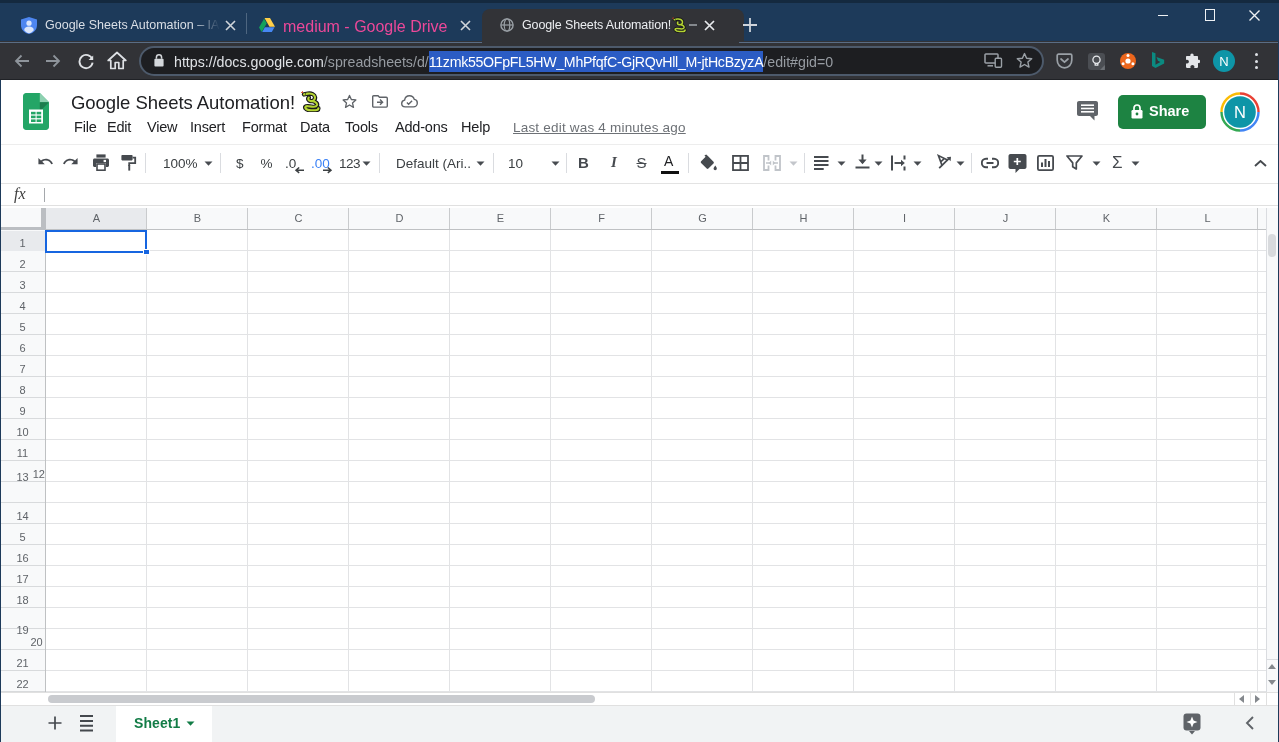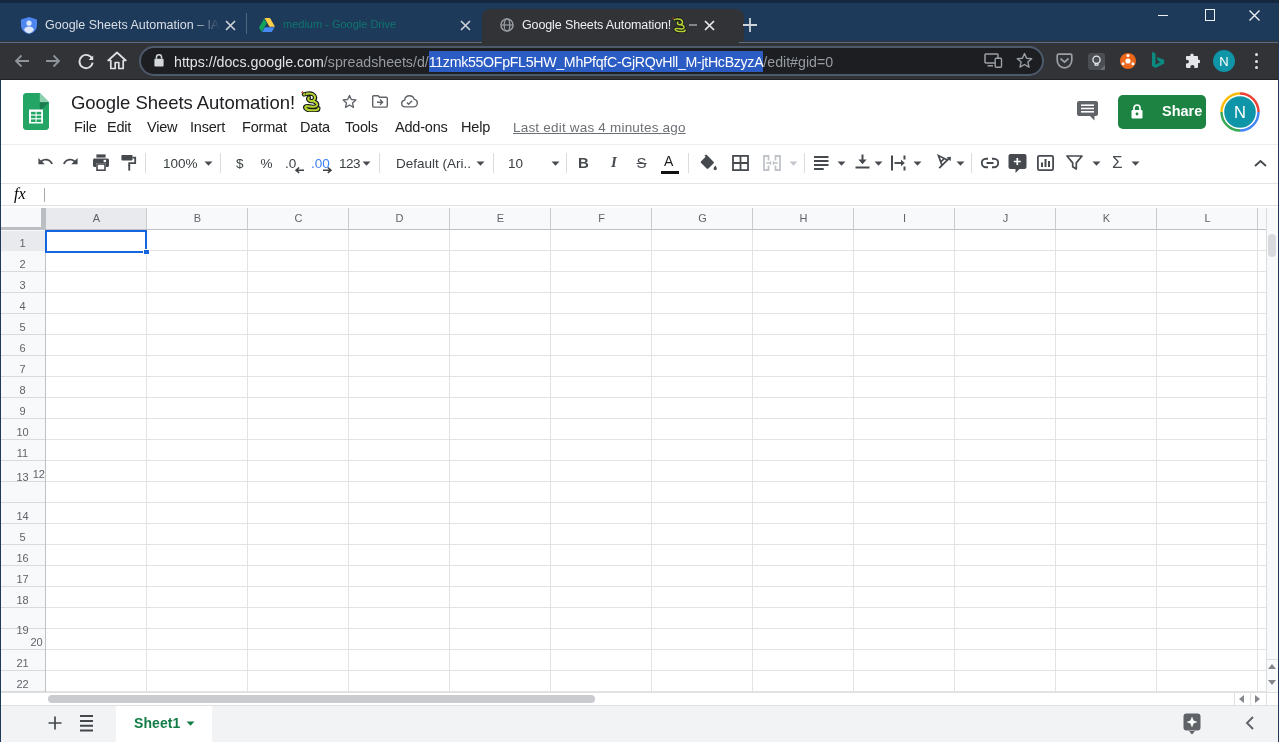--- a/index.html
+++ b/index.html
@@ -25,21 +25,21 @@
   <svg class="abs" style="left:225px;top:20px;" width="11" height="11" viewBox="0 0 11 11">
     <path d="M1 1 L10 10 M10 1 L1 10" stroke="#cfd4da" stroke-width="1.6"></path>
   </svg>
   <div class="abs" style="left:246px;top:13px;width:1px;height:21px;background:#4e6680;"></div>
 
   <svg class="abs" style="left:259px;top:18px;" width="16" height="14" viewBox="0 0 138.3 120.4">
     <path d="M47.4 0 L90.8 75.2 H138.3 L94.9 0 Z" fill="#ffcf48"></path>
     <path d="M43.6 6.5 L0 82 L23.7 120.4 L67.2 45.2 Z" fill="#12a15c"></path>
     <path d="M27.4 120.4 H110.6 L134.3 80.2 H50.6 Z" fill="#4688f4"></path>
   </svg>
-  <div class="abs" style="left:283px;top:18px;width:150px;height:16px;font-size:11px;color:#0f766e;white-space:nowrap;">medium - Google Drive</div>
+  <div class="abs" style="left:283px;top:18px;width:150px;height:16px;font-size:16px;color:#ec4899;white-space:nowrap;">medium - Google Drive</div>
   <svg class="abs" style="left:460px;top:20px;" width="11" height="11" viewBox="0 0 11 11">
     <path d="M1 1 L10 10 M10 1 L1 10" stroke="#cfd4da" stroke-width="1.6"></path>
   </svg>
 
   <div class="abs" style="left:482px;top:9px;width:262px;height:32px;background:#323337;border-radius:8px 8px 0 0;"></div>
   <svg class="abs" style="left:500px;top:18px;" width="14" height="14" viewBox="0 0 14 14">
     <circle cx="7" cy="7" r="6.1" fill="none" stroke="#9aa0a6" stroke-width="1.4"></circle>
     <ellipse cx="7" cy="7" rx="2.8" ry="6.1" fill="none" stroke="#9aa0a6" stroke-width="1.2"></ellipse>
     <path d="M1 7 H13" stroke="#9aa0a6" stroke-width="1.2"></path>
   </svg>
@@ -191,21 +191,21 @@
         <path d="M4 10.8 H17"></path>
     </g>
   </svg>
 
   <div class="abs" style="left:1118px;top:95px;width:88px;height:34px;background:#1d8342;border-radius:5px;"></div>
   <svg class="abs" style="left:1131px;top:104px;" width="12" height="15" viewBox="0 0 12 15">
     <rect x="0.5" y="6" width="11" height="8.5" rx="1.2" fill="#fff"></rect>
     <path d="M3 6 V4 C3 2.2 4.2 1 6 1 C7.8 1 9 2.2 9 4 V6" fill="none" stroke="#fff" stroke-width="1.7"></path>
     <circle cx="6" cy="10" r="1.4" fill="#1d8140"></circle>
   </svg>
-  <div class="abs" style="left:1149px;top:103px;width:50px;font-size:14.5px;font-weight:bold;color:#fff;margin-left:13px;">Share</div>
+  <div class="abs" style="left:1149px;top:103px;width:50px;font-size:14.5px;font-weight:bold;color:#fff;">Share</div>
 
   <svg class="abs" style="left:1220px;top:92px;" width="40" height="40" viewBox="0 0 40 40">
     <g fill="none" stroke-width="2.4">
       <path d="M20 1.5 A18.5 18.5 0 0 1 38.5 20" stroke="#e94235"></path>
       <path d="M38.5 20 A18.5 18.5 0 0 1 20 38.5" stroke="#4285f4"></path>
       <path d="M20 38.5 A18.5 18.5 0 0 1 1.5 20" stroke="#34a853"></path>
       <path d="M1.5 20 A18.5 18.5 0 0 1 20 1.5" stroke="#fbbc05"></path>
     </g>
     <circle cx="20" cy="20" r="15.8" fill="#0e95a7"></circle>
     <text x="20" y="25.8" text-anchor="middle" font-size="16.5" fill="#fff" font-family="Liberation Sans">N</text>
@@ -355,21 +355,21 @@
     <svg class="abs" style="left:1131px;top:161px;" width="9" height="5" viewBox="0 0 9 5">
         <path d="M0.5 0.5 H8.5 L4.5 4.7 Z" fill="#474b50"></path>
       </svg>
 
     <svg class="abs" style="left:1254px;top:160px;" width="13" height="7" viewBox="0 0 13 7">
       <path d="M1 6 L6.5 1 L12 6" fill="none" stroke="#464a4f" stroke-width="1.9"></path>
     </svg>
   </div>
 
   <div class="abs" style="left:0;top:183px;width:1279px;height:23px;background:#fff;border-top:1px solid #e3e3e3;border-bottom:1px solid #e0e0e0;"></div>
-  <div class="abs" style="left:14px;top:185px;font-size:16px;font-style:italic;color:#000000;font-family:'Liberation Serif',serif;">fx</div>
+  <div class="abs" style="left:14px;top:185px;font-size:16px;font-style:italic;color:#404040;font-family:'Liberation Serif',serif;">fx</div>
   <div class="abs" style="left:44px;top:188px;width:1px;height:14px;background:#a5a8ac;"></div>
 
   <div id="grid">
 
     <div class="abs" style="left:46px;top:230px;width:1220px;height:462px;background:
       repeating-linear-gradient(to right, transparent 0, transparent 100px, #e2e3e5 100px, #e2e3e5 101px),
       repeating-linear-gradient(to bottom, transparent 0, transparent 20px, #e2e3e5 20px, #e2e3e5 21px),
       #fff;"></div>
 
     <div class="abs" style="left:46px;top:208px;width:1220px;height:22px;background:

